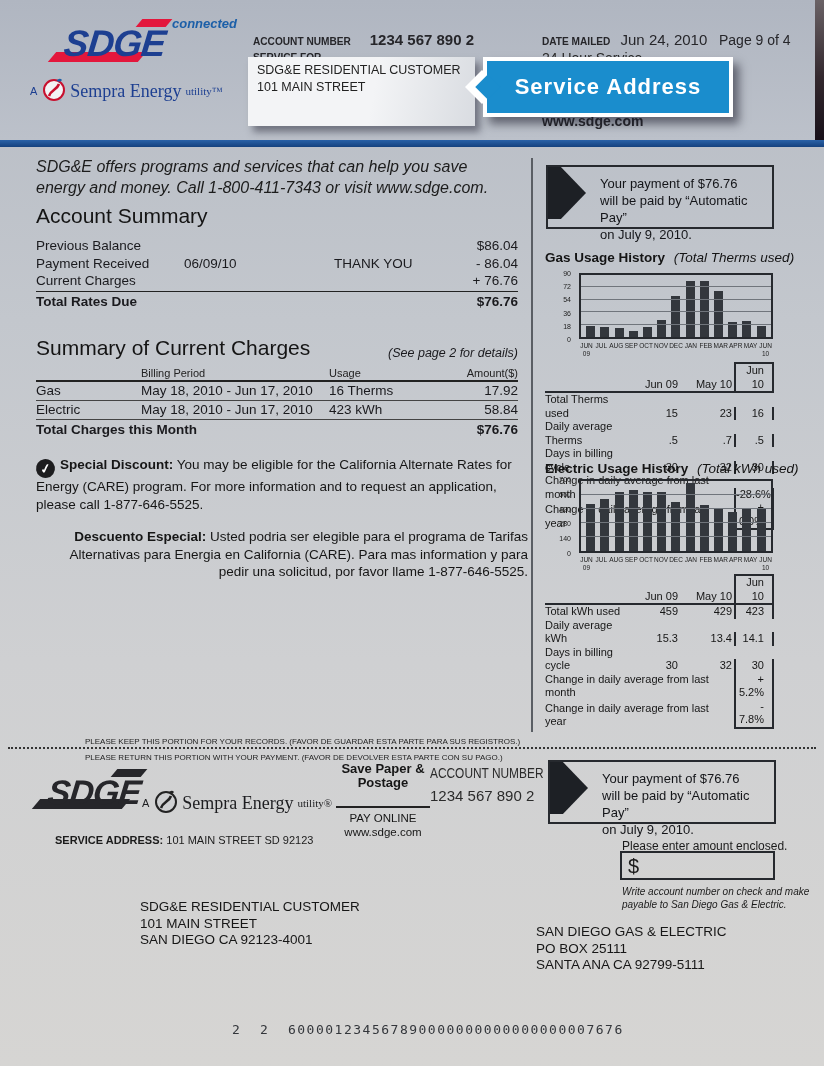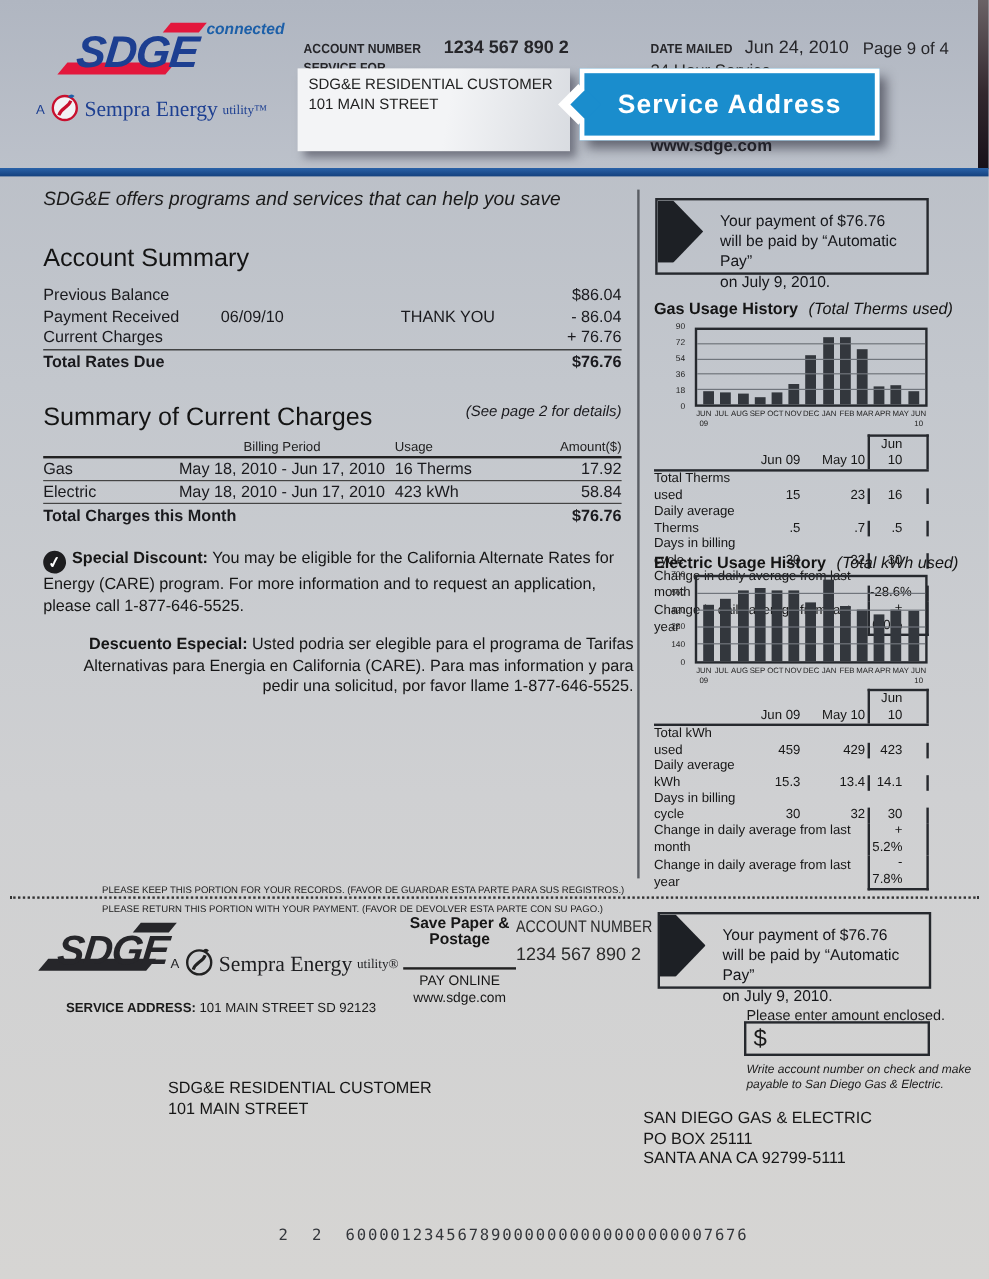--- a/index.html
+++ b/index.html
@@ -62,27 +62,27 @@
   .account-summary{position:absolute;left:36px;top:204px;width:482px;}
   .as-rows{margin-top:9px;font-size:13.5px;}
   .as-row{display:flex;line-height:17.5px;}
   .as-label{width:148px;}
   .as-date{width:150px;}
   .as-note{flex:1;}
   .as-amount{width:90px;text-align:right;}
   .as-total{display:flex;border-top:1.5px solid #222;font-weight:bold;line-height:19px;margin-top:1px;}
 
   .current-charges{position:absolute;left:36px;top:336px;width:482px;}
-  .cc-titlerow{display:flex;align-items:flex-start;}
+  .cc-titlerow{display:flex;align-items:flex-end;}
   .cc-see{flex:1;text-align:right;font-style:italic;font-size:12.5px;}
   .cc-table{margin-top:6px;font-size:13.5px;}
   .cc-row{display:flex;line-height:18px;}
   .cc-header{font-size:11px;line-height:14px;border-bottom:2px solid #222;color:#222;}
   .cc-service{width:105px;}
-  .cc-billing{width:188px;text-align:center;}
+  .cc-billing{width:188px;}
   .cc-usage{width:118px;}
   .cc-amount{flex:1;text-align:right;}
   .cc-line{border-bottom:1px solid #444;}
   .cc-total{display:flex;font-weight:bold;line-height:20px;}
 
   .discount{position:absolute;left:36px;top:456px;width:492px;font-size:13.5px;line-height:17.5px;color:#161616;}
   .check-icon{display:inline-block;width:19px;height:19px;border-radius:50%;background:#1d1d1f;color:#fff;
     text-align:center;line-height:19px;font-size:13px;font-weight:bold;transform:rotate(-10deg);
     vertical-align:-4px;margin-right:5px;}
   .descuento{margin-top:15px;text-align:right;}
@@ -115,21 +115,21 @@
   .bar{width:9px;background:#33373d;}
   .xlabels{margin-left:34px;margin-right:2px;display:flex;margin-top:3px;}
   .xcell{flex:1;text-align:center;font-size:6.5px;line-height:7.5px;color:#222;white-space:nowrap;}
 
   .usage-table{position:absolute;width:229px;font-size:11px;color:#161616;}
   .gas-table{left:545px;top:362px;}
   .elec-table{left:545px;top:574px;}
   .ut-row{display:flex;align-items:flex-end;line-height:13.5px;}
   .ut-label{flex:1;text-align:left;padding-right:2px;}
   .ut-c{width:52px;text-align:right;padding-right:2px;}
-  .ut-c3{width:51px;text-align:right;border-left:2px solid #26292e;border-right:2px solid #26292e;padding-right:20px;box-sizing:border-box;}
+  .ut-c3{width:40px;text-align:right;border-left:2px solid #26292e;border-right:2px solid #26292e;padding-right:8px;box-sizing:border-box;}
   .ut-header{border-bottom:2px solid #26292e;justify-content:center;}
   .ut-c3-top{border-top:2px solid #26292e;}
   .ut-c3-bottom{border-bottom:2px solid #26292e;}
 
   
   .keep-line{position:absolute;left:85px;top:737px;font-size:8px;color:#222;}
   .perf-line{position:absolute;left:8px;top:747px;width:808px;border-top:2px dotted #333;}
   .return-line{position:absolute;left:85px;top:753px;font-size:8px;color:#222;}
 
   
@@ -202,20 +202,21 @@
 
     <div class="callout">
       <span class="callout-text">Service Address</span>
     </div>
     <div class="right-edge"></div>
   </div>
   <div class="divider-band"></div>
 
   <div class="intro">
     <span>SDG&amp;E offers programs and services that can help you save</span><br>
+    <span>energy and money. Call 1-800-411-7343 or visit www.sdge.com.</span>
   </div>
 
   <div class="account-summary">
     <div class="section-title">Account Summary</div>
     <div class="as-rows">
       <div class="as-row">
         <div class="as-label">Previous Balance</div>
         <div class="as-date"></div>
         <div class="as-note"></div>
         <div class="as-amount">$86.04</div>
@@ -588,20 +589,21 @@
     <span>$</span>
   </div>
   <div class="check-note">
     <span>Write account number on check and make</span><br>
     <span>payable to San Diego Gas &amp; Electric.</span>
   </div>
 
   <div class="customer-address">
     <div>SDG&amp;E RESIDENTIAL CUSTOMER</div>
     <div>101 MAIN STREET</div>
+    <div>SAN DIEGO  CA   92123-4001</div>
   </div>
   <div class="remit-address">
     <div>SAN DIEGO GAS &amp; ELECTRIC</div>
     <div>PO BOX 25111</div>
     <div>SANTA ANA   CA 92799-5111</div>
   </div>
 
   <div class="micr">2  2  600001234567890000000000000000007676</div>
 </div>
 

